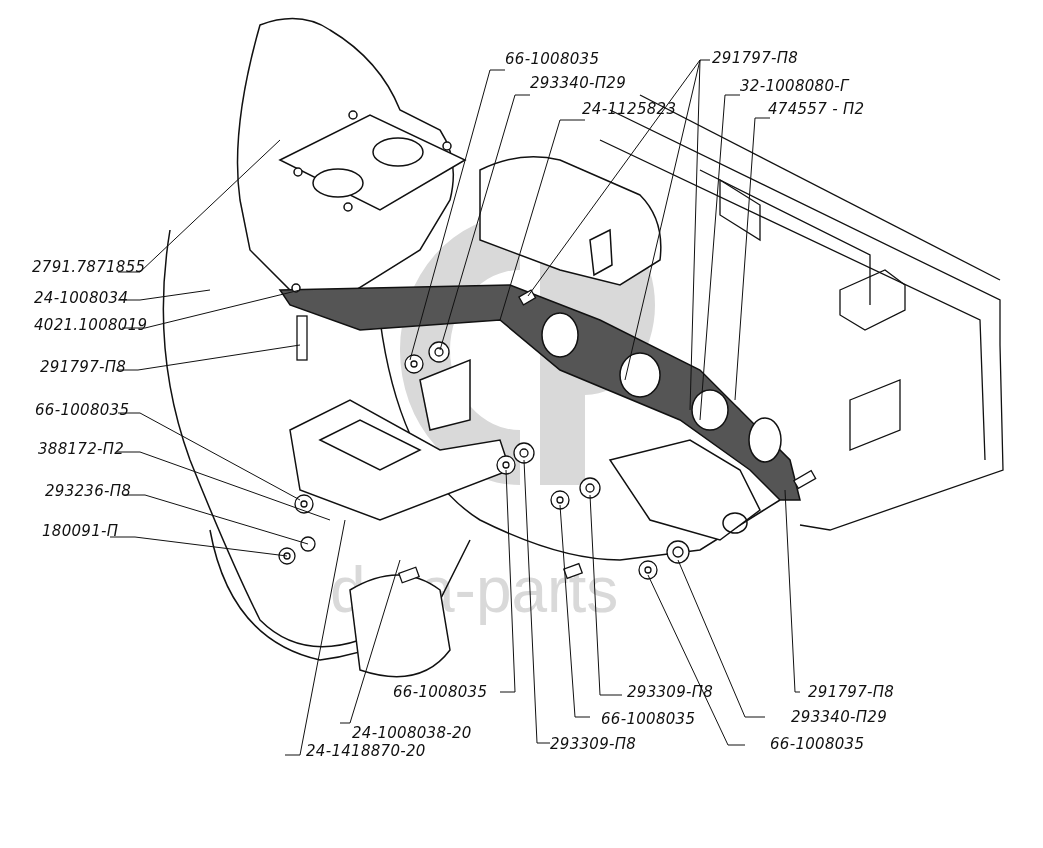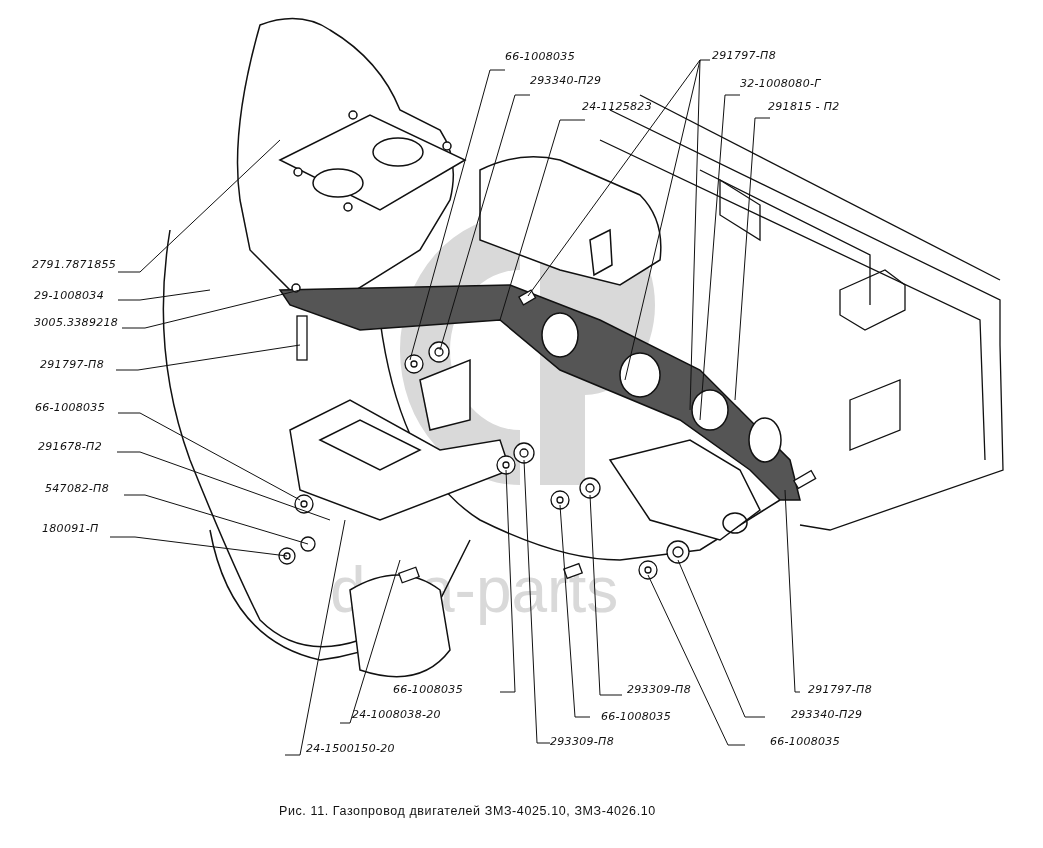--- a/index.html
+++ b/index.html
@@ -1,18 +1,18 @@
 <!DOCTYPE html>
 <html><head>
 <meta charset="utf-8">
 <style>
   html, body { margin: 0; padding: 0; background: #ffffff; }
   body { width: 1043px; height: 848px; position: relative; overflow: hidden; font-family: "DejaVu Sans", sans-serif; }
   #stage { position: absolute; left: 0; top: 0; width: 1043px; height: 848px; }
-  .label { position: absolute; font-family: "DejaVu Sans", sans-serif; font-style: italic; font-size: 11px; color: #111; white-space: nowrap; letter-spacing: 0.3px; }
+  .label { position: absolute; font-family: "DejaVu Sans", sans-serif; font-style: italic; font-size: 15px; color: #111; white-space: nowrap; letter-spacing: 0.3px; }
   .caption { position: absolute; left: 279px; top: 804px; font-family: "Liberation Sans", sans-serif; font-size: 12.5px; color: #111; letter-spacing: 0.6px; }
   svg text.wm { font-family: "Liberation Sans", sans-serif; }
 </style>
 </head>
 <body>
 
 <div id="stage">
 <svg width="1043" height="848" viewBox="0 0 1043 848" xmlns="http://www.w3.org/2000/svg">
 
   <g fill="#d9d9d9">
@@ -121,37 +121,36 @@
     <path d="M745 745 L728 745 L648 575"></path>
   </g>
 </svg>
 
 
 <span class="label" style="left:505px;top:50px">66-1008035</span>
 <span class="label" style="left:530px;top:74px">293340-П29</span>
 <span class="label" style="left:582px;top:100px">24-1125823</span>
 <span class="label" style="left:712px;top:49px">291797-П8</span>
 <span class="label" style="left:740px;top:77px">32-1008080-Г</span>
-<span class="label" style="left:768px;top:100px">291815 - П2</span>
+<span class="label" style="left:768px;top:100px">474557 - П2</span>
 
 
 <span class="label" style="left:32px;top:258px">2791.7871855</span>
-<span class="label" style="left:34px;top:289px">29-1008034</span>
-<span class="label" style="left:34px;top:316px">3005.3389218</span>
+<span class="label" style="left:34px;top:289px">24-1008034</span>
+<span class="label" style="left:34px;top:316px">4021.1008019</span>
 <span class="label" style="left:40px;top:358px">291797-П8</span>
 <span class="label" style="left:35px;top:401px">66-1008035</span>
-<span class="label" style="left:38px;top:440px">291678-П2</span>
-<span class="label" style="left:45px;top:482px">547082-П8</span>
+<span class="label" style="left:38px;top:440px">388172-П2</span>
+<span class="label" style="left:45px;top:482px">293236-П8</span>
 <span class="label" style="left:42px;top:522px">180091-П</span>
 
 
 <span class="label" style="left:393px;top:683px">66-1008035</span>
-<span class="label" style="left:352px;top:708px">24-1008038-20</span>
-<span class="label" style="left:306px;top:742px">24-1500150-20</span>
+<span class="label" style="left:352px;top:724px">24-1008038-20</span>
+<span class="label" style="left:306px;top:742px">24-1418870-20</span>
 <span class="label" style="left:550px;top:735px">293309-П8</span>
 <span class="label" style="left:601px;top:710px">66-1008035</span>
 <span class="label" style="left:627px;top:683px">293309-П8</span>
 <span class="label" style="left:808px;top:683px">291797-П8</span>
 <span class="label" style="left:791px;top:708px">293340-П29</span>
 <span class="label" style="left:770px;top:735px">66-1008035</span>
 
-<div class="caption">Рис. 11. Газопровод двигателей ЗМЗ-4025.10, ЗМЗ-4026.10</div>
 </div>
 
 </body></html>

